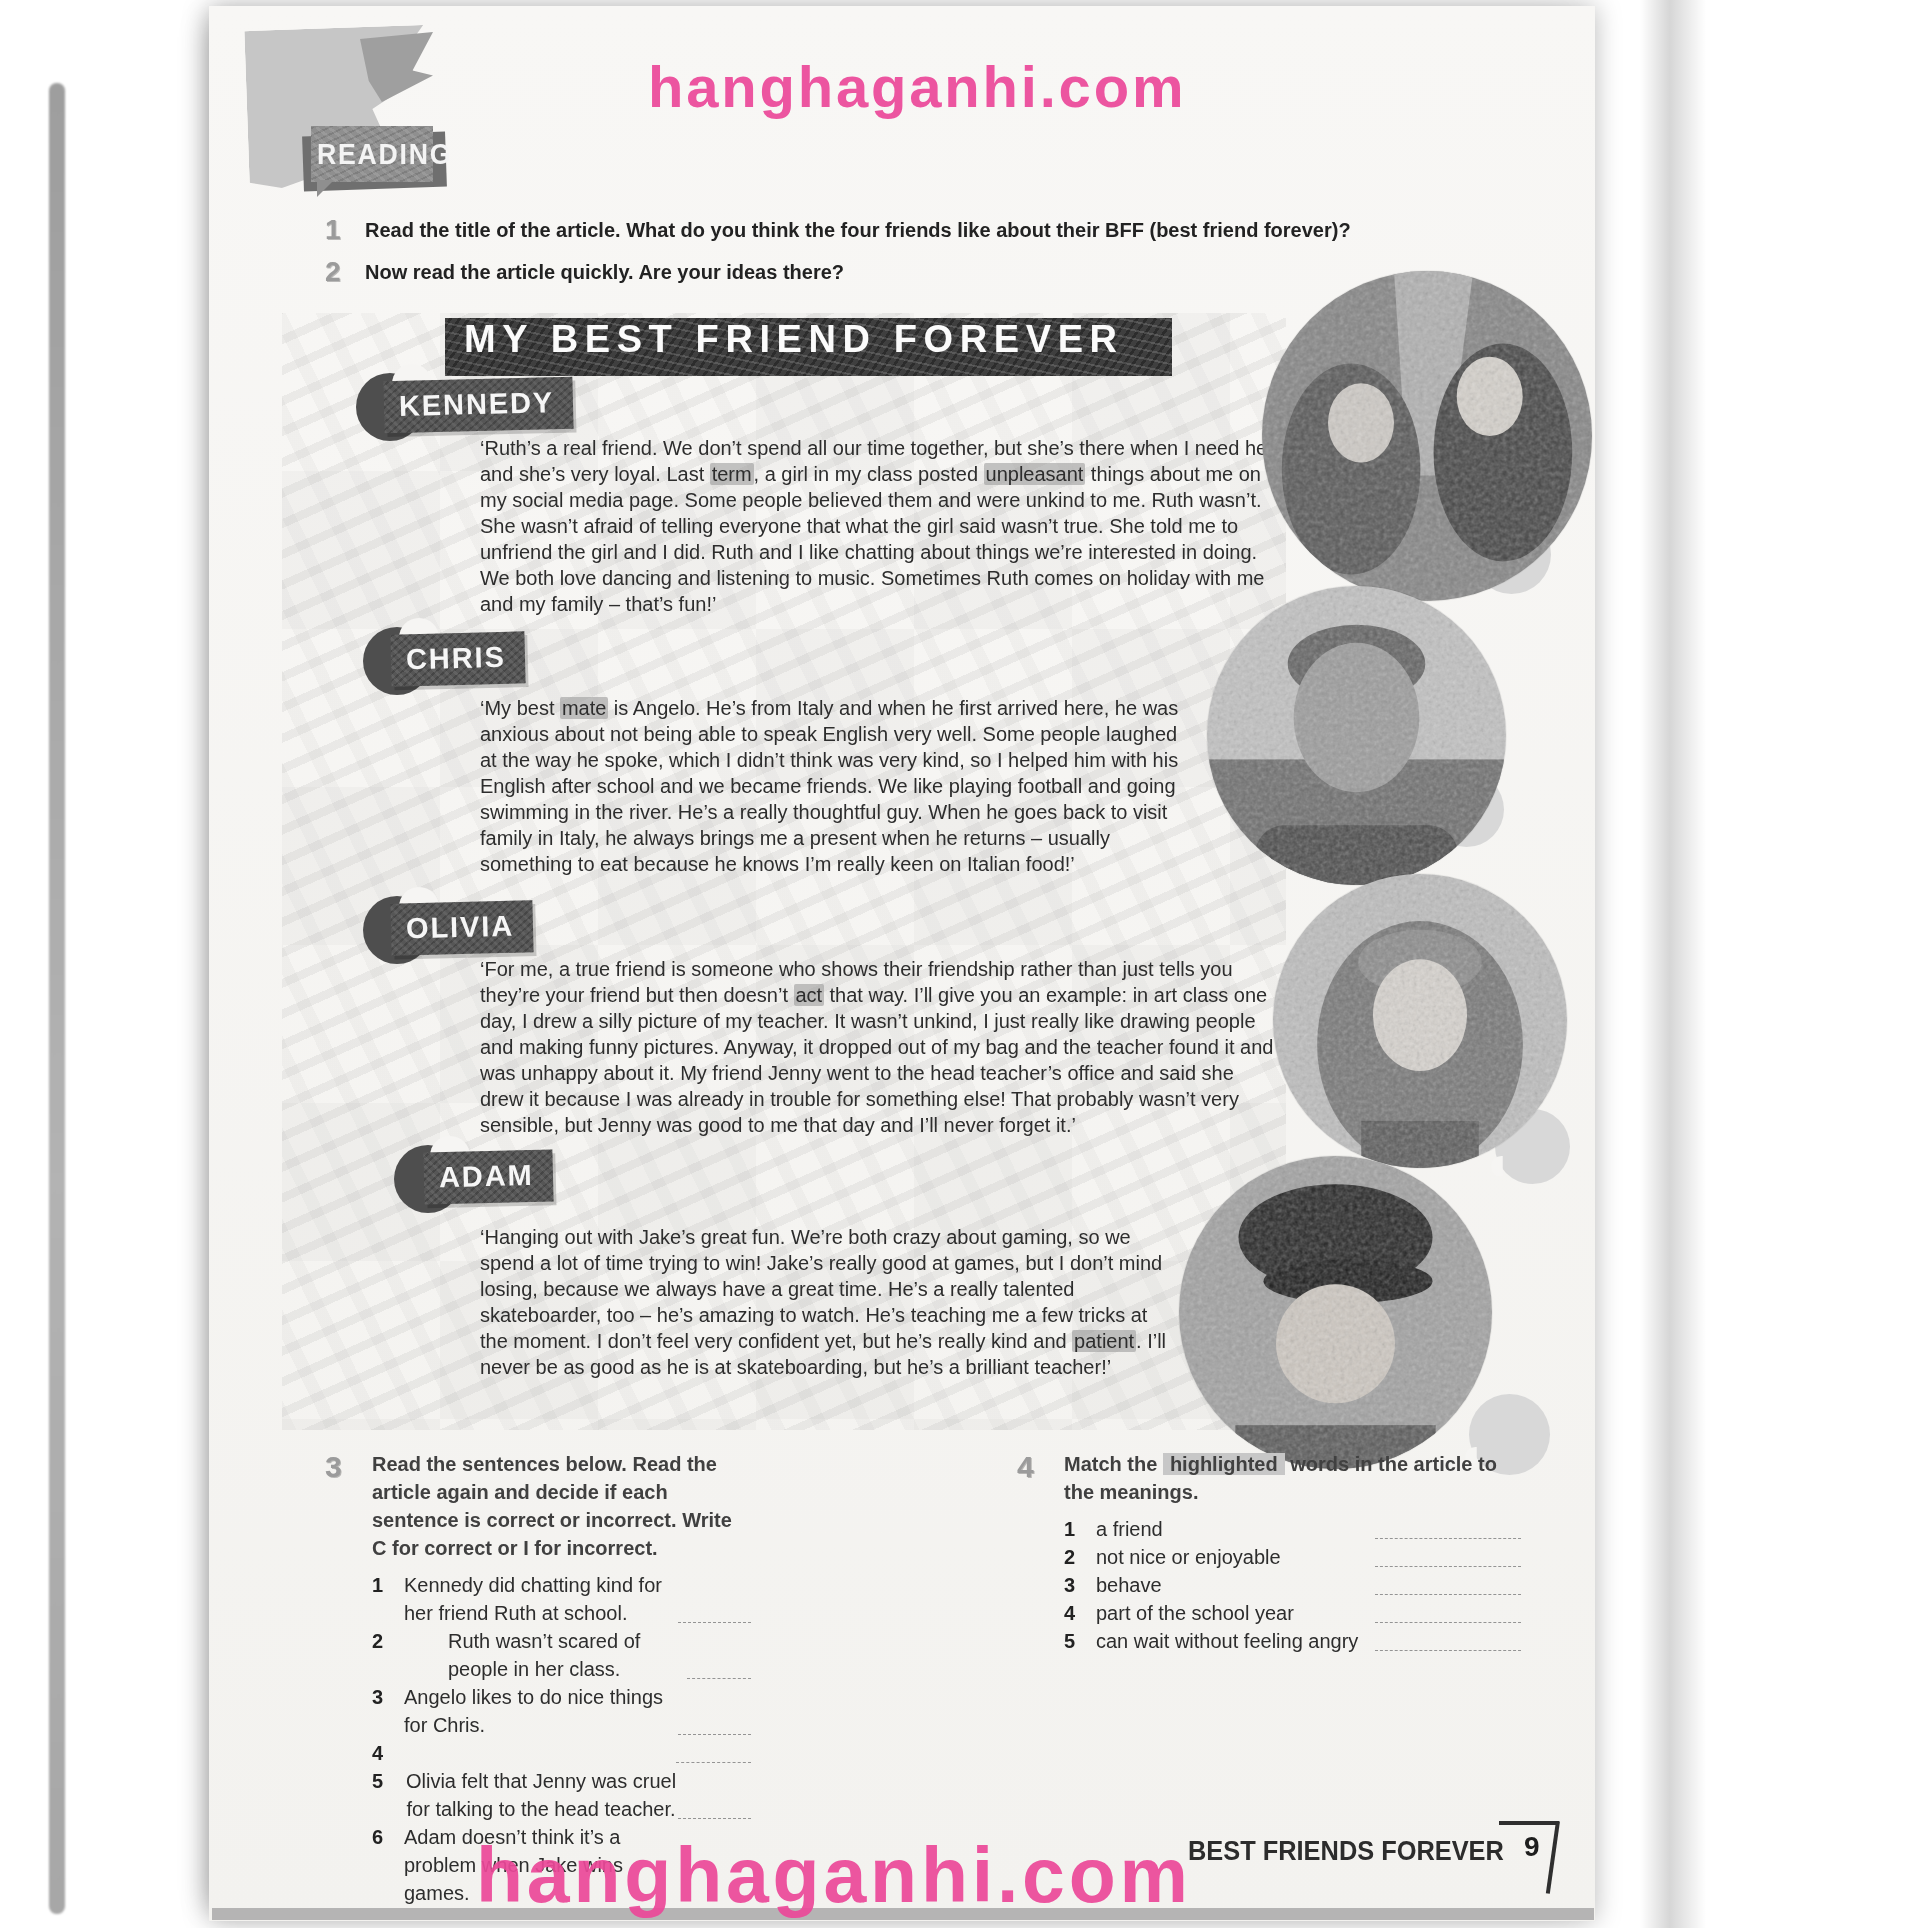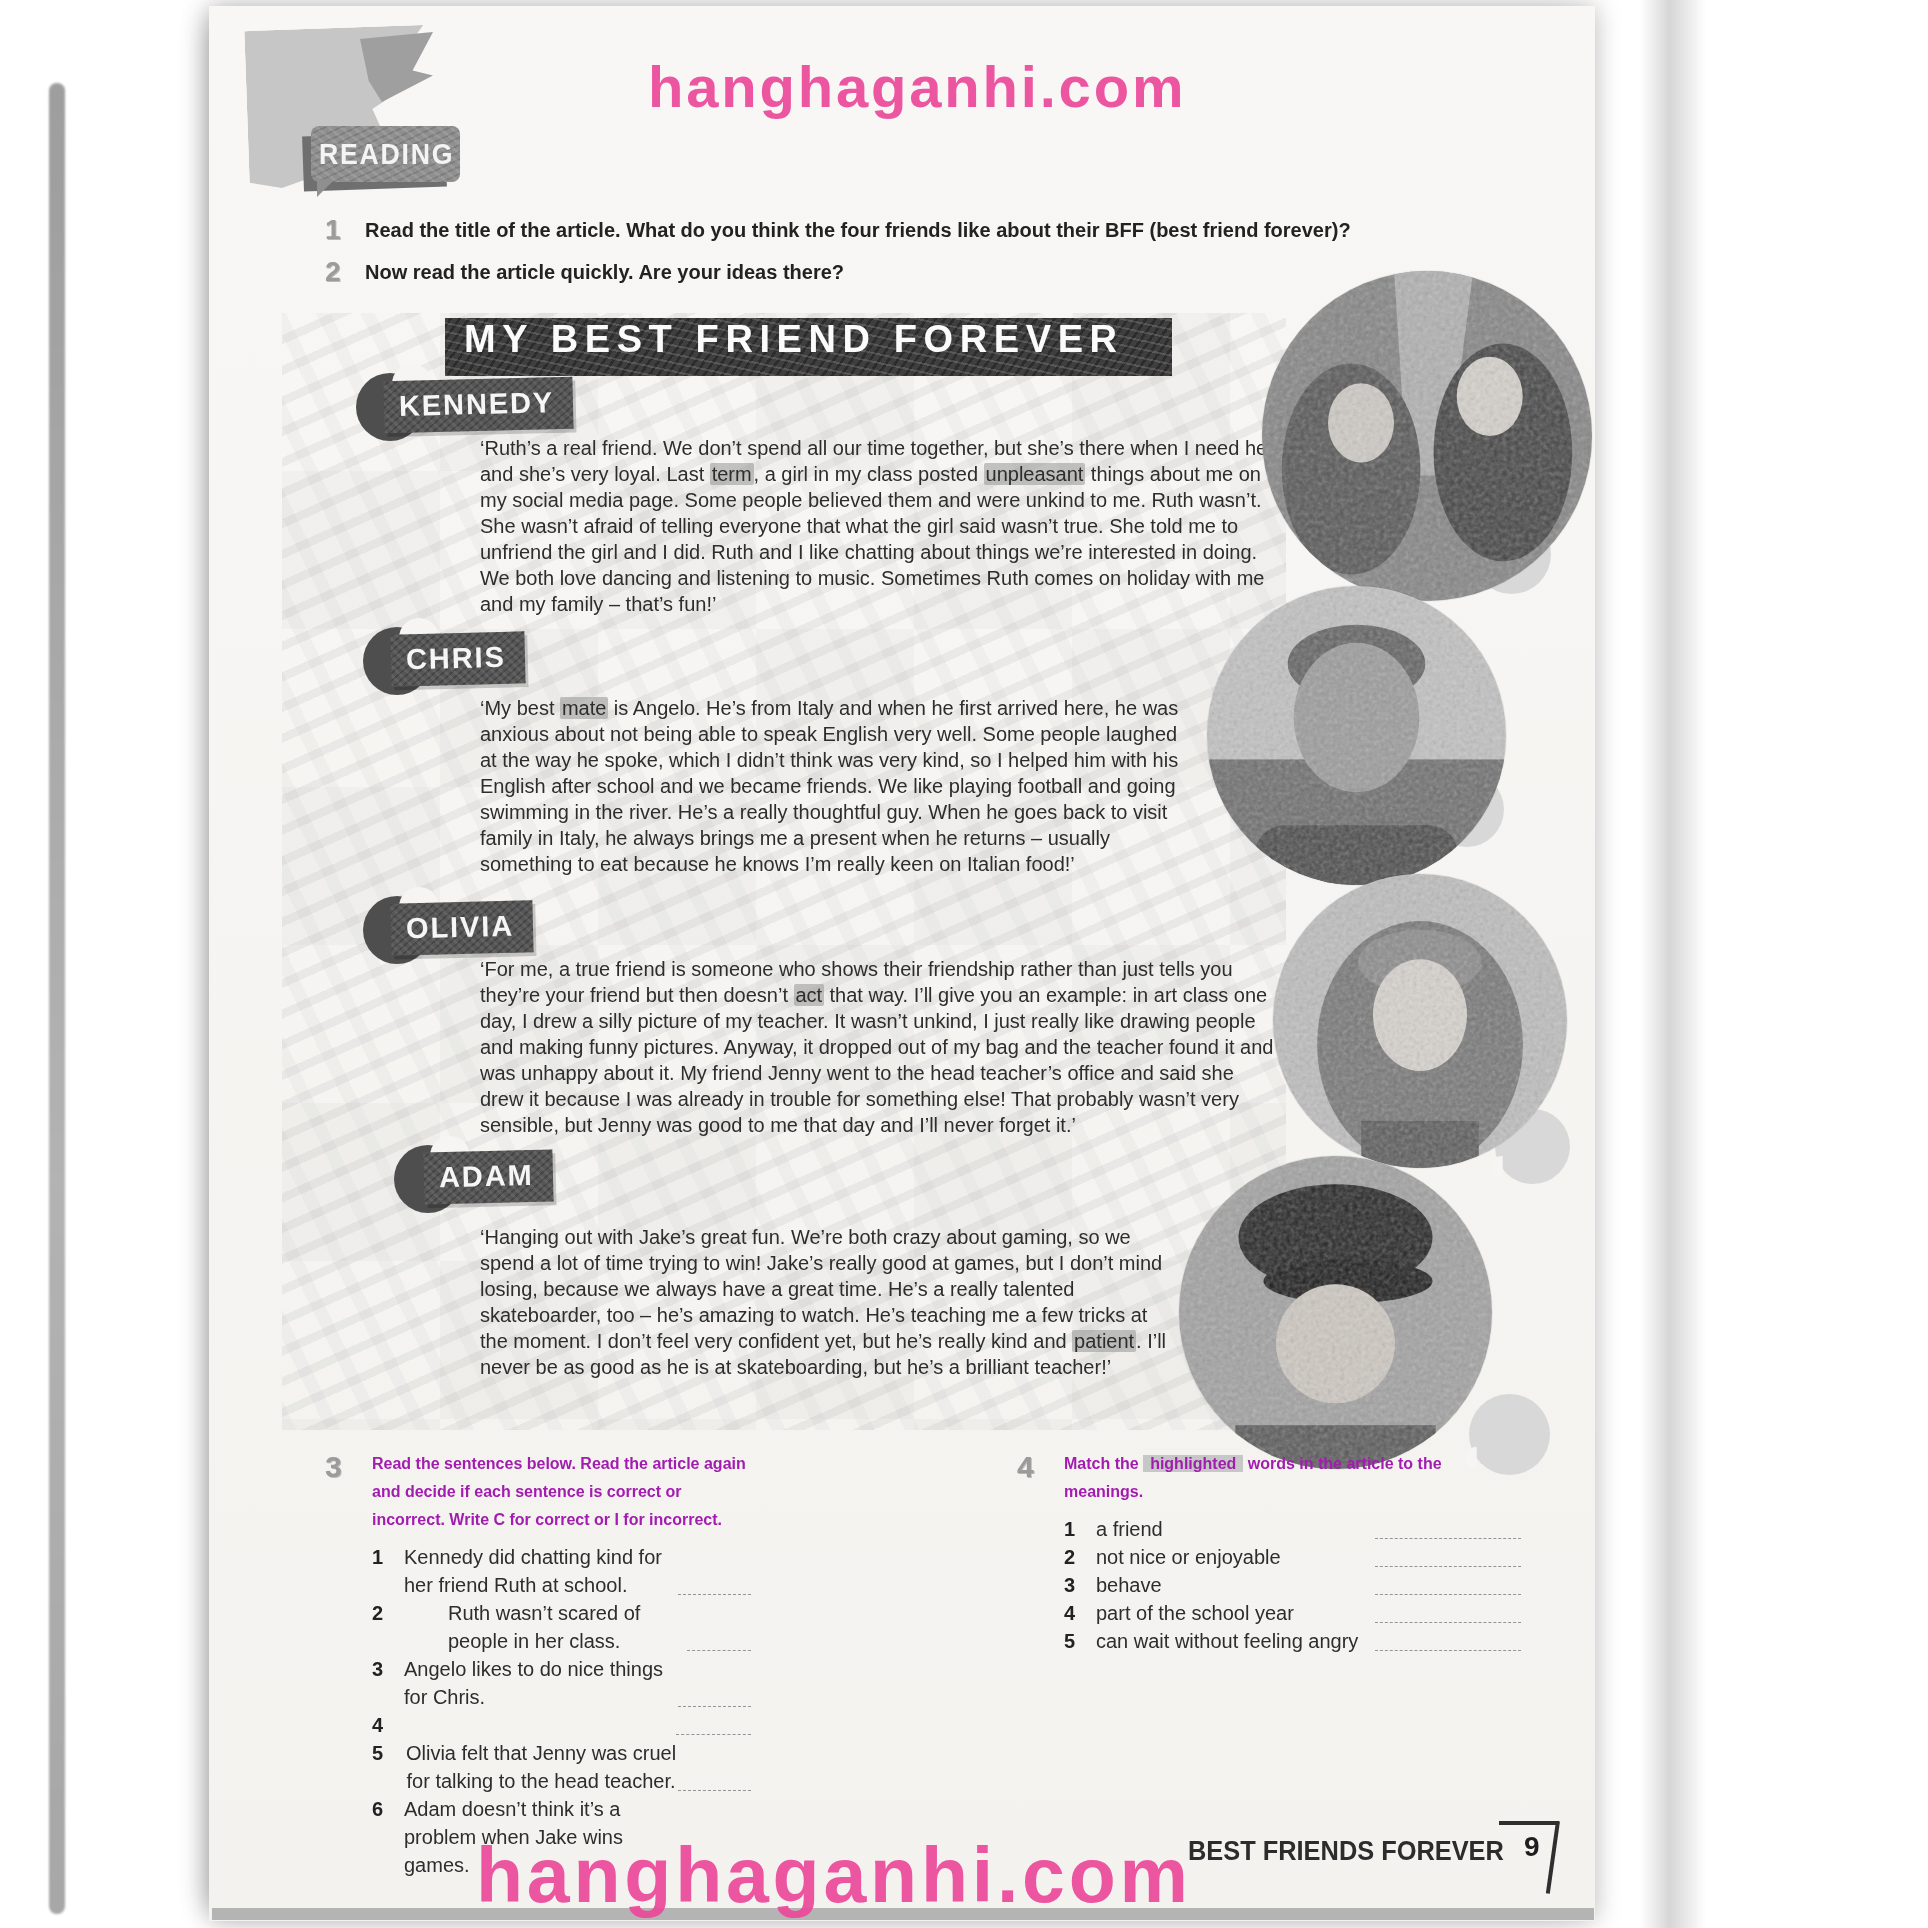--- a/index.html
+++ b/index.html
@@ -25,24 +25,24 @@
   
   .torn1{position:absolute;left:247px;top:28px;width:179px;height:158px;background:#c6c6c6;
          clip-path:polygon(0 0,100% 0,88% 18%,96% 34%,70% 52%,78% 74%,40% 92%,18% 100%,0 96%);
          transform:rotate(-2deg);}
   .torn2{position:absolute;left:360px;top:32px;width:73px;height:70px;background:#9f9f9f;
          clip-path:polygon(0 10%,100% 0,72% 55%,100% 62%,30% 100%,12% 70%);}
 
   
   .badge-shadow{position:absolute;left:303px;top:134px;width:143px;height:55px;background:#6f6f6f;
                 transform:rotate(-2deg);}
-  .badge{position:absolute;left:311px;top:126px;width:149px;height:56px;background:#8f8f8f;
+  .badge{position:absolute;left:311px;top:126px;width:122px;height:56px;background:#8f8f8f;
          background-image:repeating-linear-gradient(38deg,rgba(255,255,255,.10) 0 2.8px,rgba(0,0,0,0) 2.8px 7.5px),
                           repeating-linear-gradient(-25deg,rgba(0,0,0,.12) 0 1.9px,rgba(0,0,0,0) 1.9px 6.6px);
-         display:flex;align-items:center;justify-content:flex-end;z-index:2;border-radius:8px;}
+         display:flex;align-items:center;justify-content:flex-start;z-index:2;}
   .badge::after{content:"";position:absolute;left:5.6px;bottom:-15px;width:0;height:0;
                 border-left:17px solid #8f8f8f;border-bottom:17px solid transparent;}
   .badge span{color:#f4f4f4;font-weight:bold;font-size:29px;letter-spacing:1.9px;transform:scaleX(.92);}
 
   
   .exrow{position:absolute;left:325px;width:1186px;display:flex;}
   .exnum{color:#9b9b9b;font-weight:bold;font-size:28px;width:40px;flex:0 0 40px;line-height:24.5px;
          text-shadow:0.9px 0.9px 0 rgba(0,0,0,.25);}
   .extext{font-weight:bold;font-size:20px;line-height:24.5px;color:#222;}
 
@@ -75,21 +75,21 @@
   .photo svg{display:block;width:100%;height:100%;}
   .bubble{position:absolute;border-radius:50%;background:#d8d8d8;z-index:3;}
   .bubble::after{content:"";position:absolute;left:-3.8px;bottom:7.5px;width:21px;height:21px;
                  border-radius:50%;background:#f6f5f3;clip-path:polygon(0 0,55% 0,55% 100%,0 100%);}
 
   
   .exblock{position:absolute;z-index:5;}
   .exblock .head{display:flex;}
   .exblock .head .n{color:#9b9b9b;font-weight:bold;font-size:30px;width:47px;flex:0 0 47px;
                     text-shadow:0.9px 0.9px 0 rgba(0,0,0,.25);}
-  .exblock .head .t{font-weight:bold;font-size:16px;line-height:28px;color:#a21caf;}
+  .exblock .head .t{font-weight:bold;font-size:20px;line-height:28px;color:#404040;}
   .qlist{margin-top:9.4px;padding-left:47px;}
   .q{display:flex;font-size:20px;line-height:28px;}
   .q .qn{font-weight:bold;width:32px;flex:0 0 32px;color:#222;}
   .q .qt{color:#2d2d2d;}
   .blank{border-bottom:1.9px dashed #949494;align-self:flex-end;margin-left:auto;margin-bottom:4.7px;}
   .blank.w80{width:75px;}
   .blank.w155{width:146px;}
   .hl{background:#c7c7c7;padding:0 7px;}
 
   

